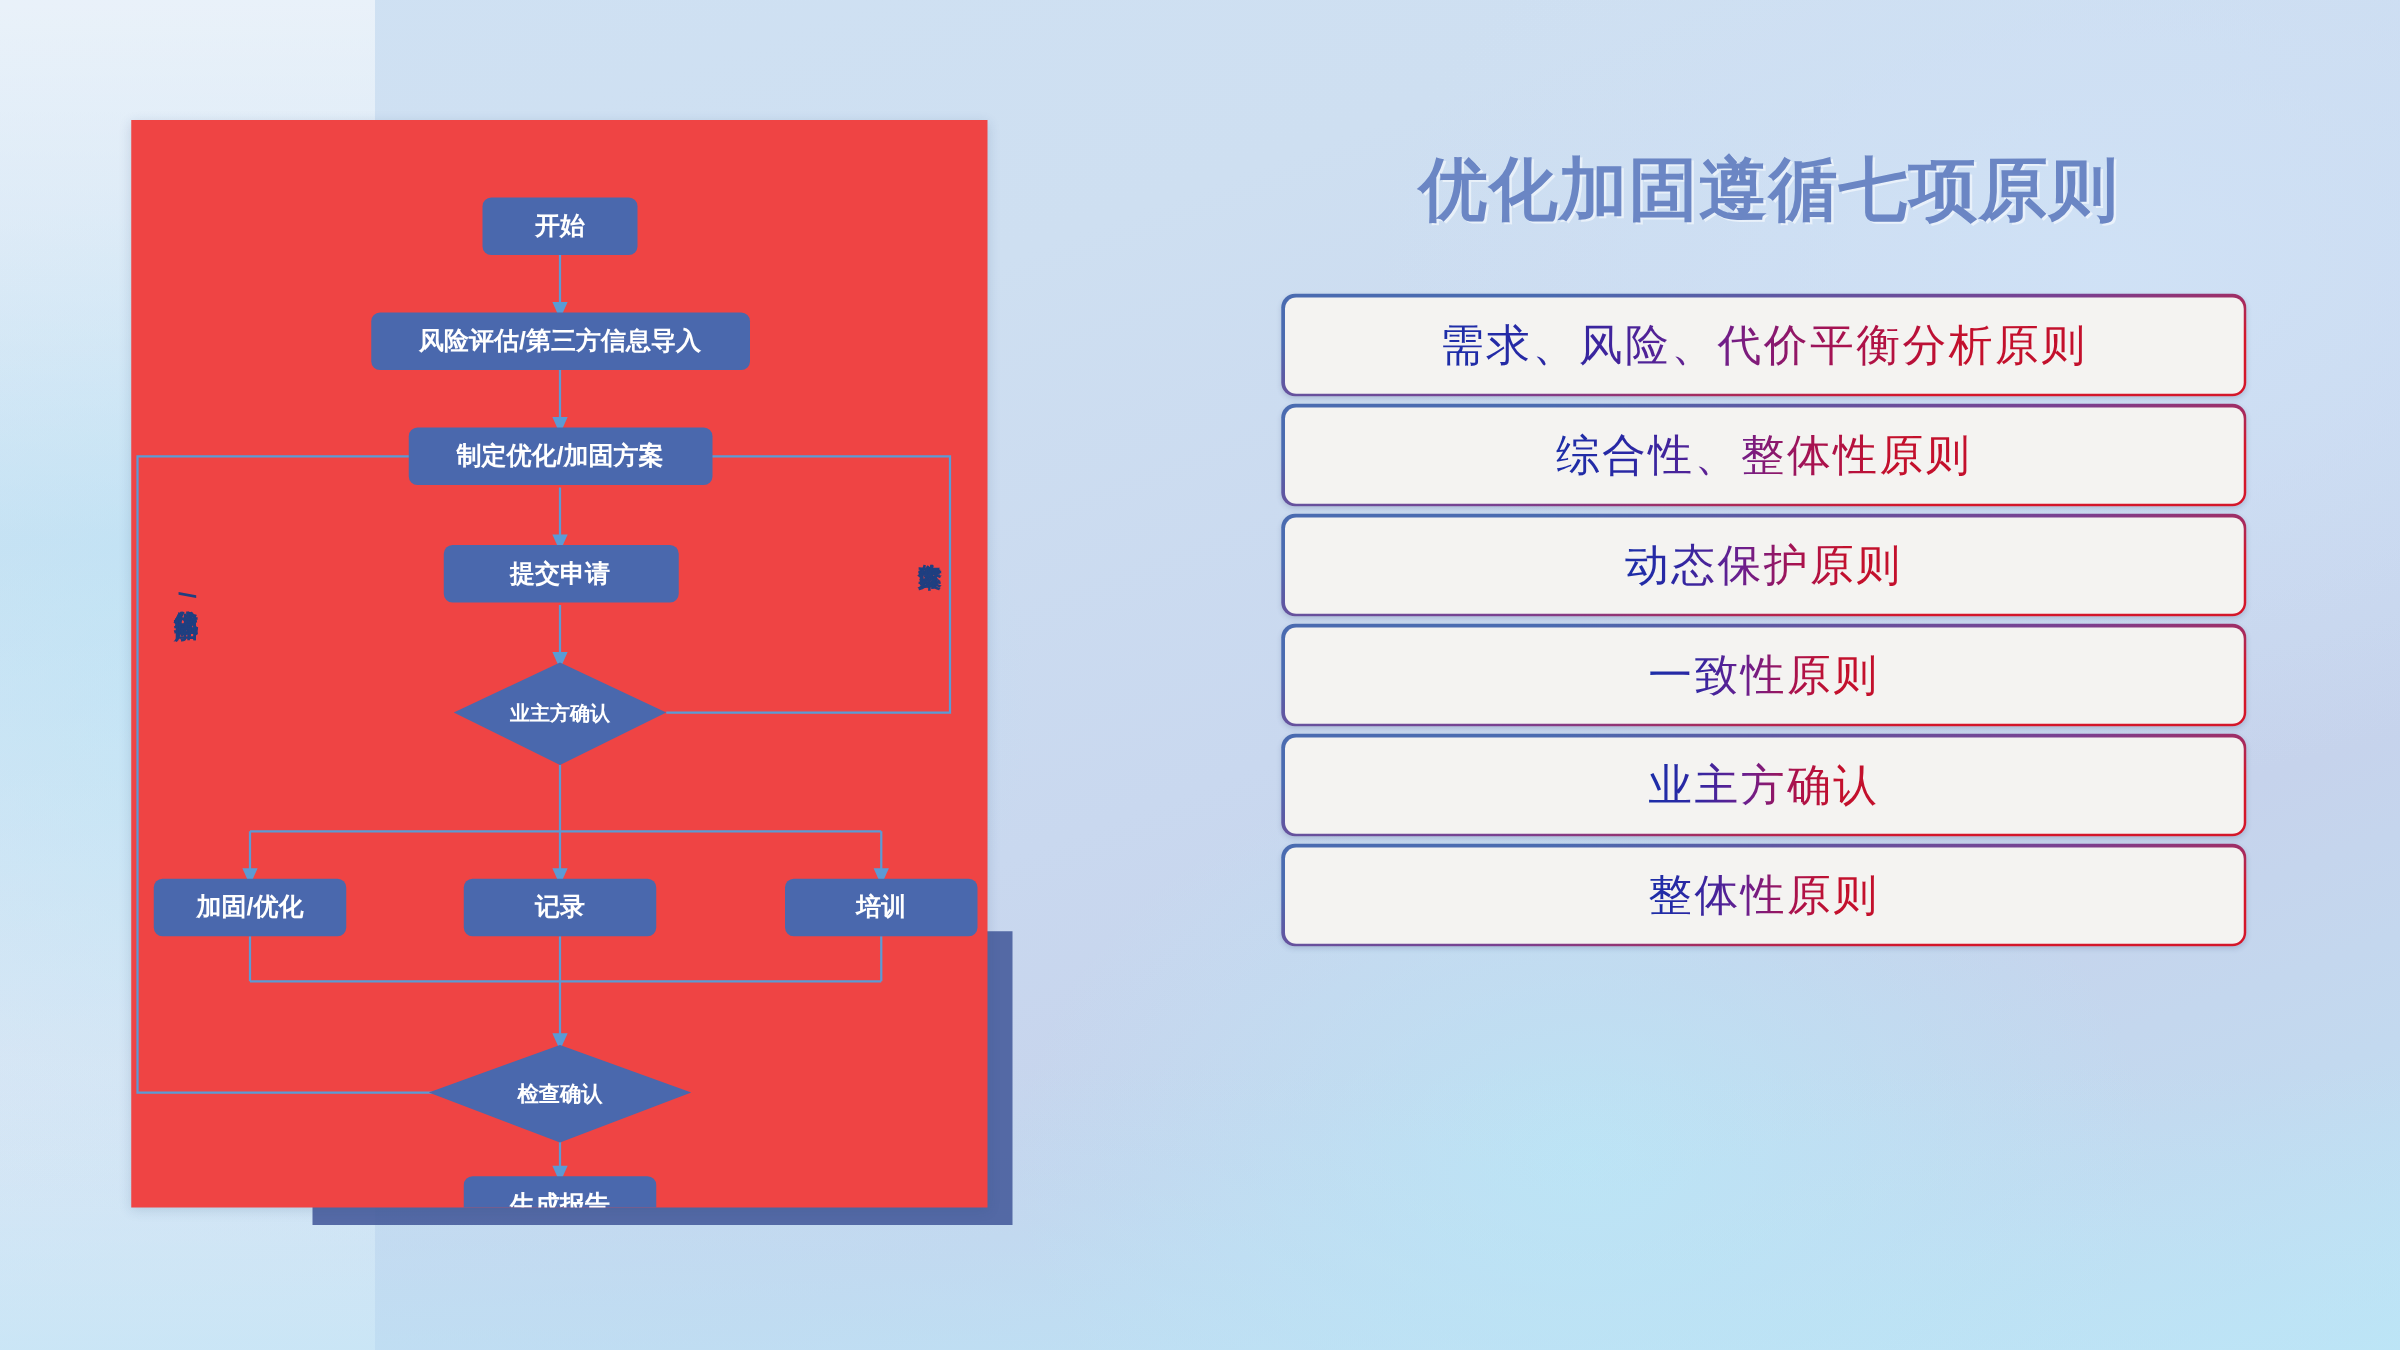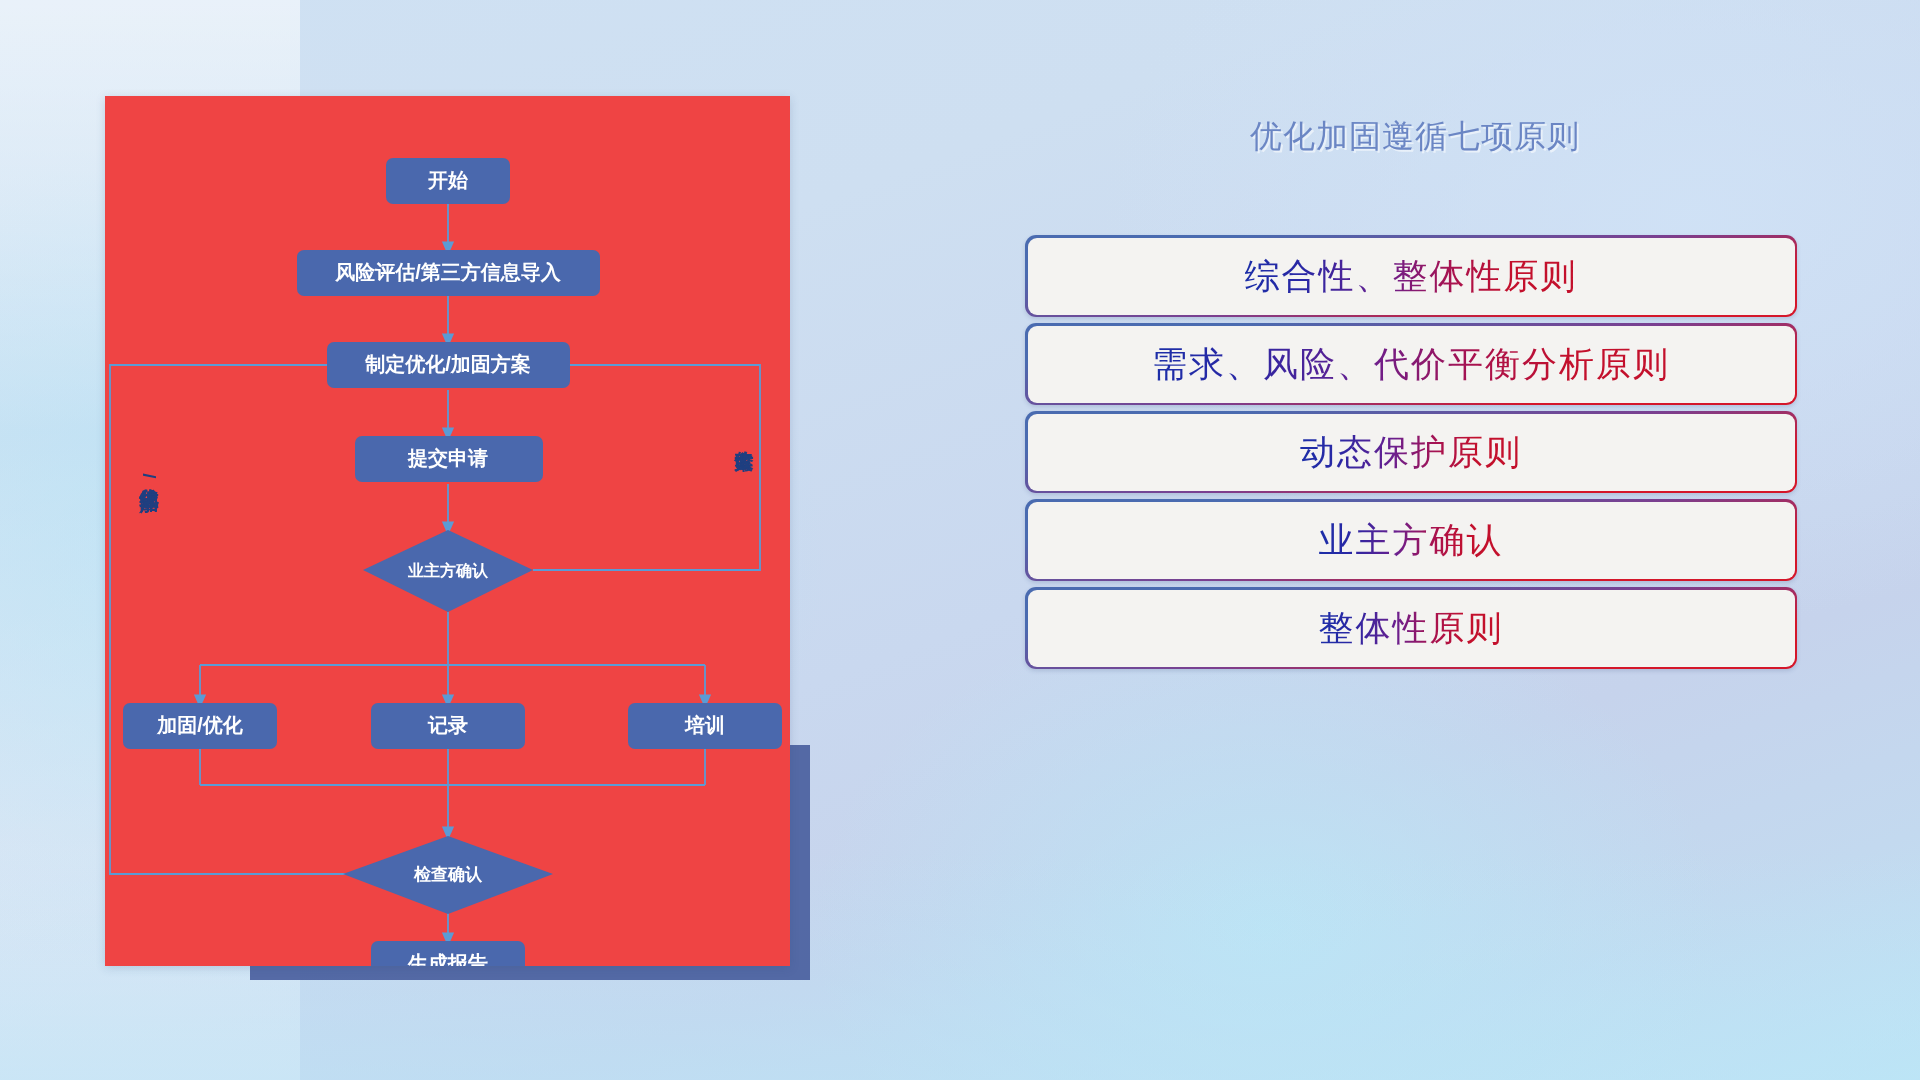--- a/index.html
+++ b/index.html
@@ -72,22 +72,22 @@
     position: absolute;
     left: 1020px; top: 100px;
     width: 800px; height: 880px;
   }
 
   #panel-title {
     position: absolute;
     left: 0; top: 15px;
     width: 790px;
     text-align: center;
-    font-size: 32px;
-    font-weight: normal;
+    font-size: 55px;
+    font-weight: bold;
     letter-spacing: 1px;
     color: #6b86c4;
     text-shadow: 2px 2px 0 rgba(255,255,255,0.55);
     white-space: nowrap;
   }
 
   #principle-list {
     position: absolute;
     left: 5px; top: 135px;
     width: 772px;
@@ -236,37 +236,42 @@
 </div>
 
 <div id="right-panel">
 
   <div id="panel-title">优化加固遵循七项原则</div>
 
   <div id="principle-list">
 
     <div class="principle-bar">
       <div class="principle-inner">
+        <span class="principle-text">需求、风险、代价平衡分析原则</span>
+      </div>
+    </div>
+
+    <div class="principle-bar">
+      <div class="principle-inner">
         <span class="principle-text">综合性、整体性原则</span>
       </div>
     </div>
 
     <div class="principle-bar">
       <div class="principle-inner">
-        <span class="principle-text">需求、风险、代价平衡分析原则</span>
-      </div>
-    </div>
-
-    <div class="principle-bar">
-      <div class="principle-inner">
         <span class="principle-text">动态保护原则</span>
       </div>
     </div>
 
 
+    <div class="principle-bar">
+      <div class="principle-inner">
+        <span class="principle-text">一致性原则</span>
+      </div>
+    </div>
 
     <div class="principle-bar">
       <div class="principle-inner">
         <span class="principle-text">业主方确认</span>
       </div>
     </div>
 
     <div class="principle-bar">
       <div class="principle-inner">
         <span class="principle-text">整体性原则</span>

